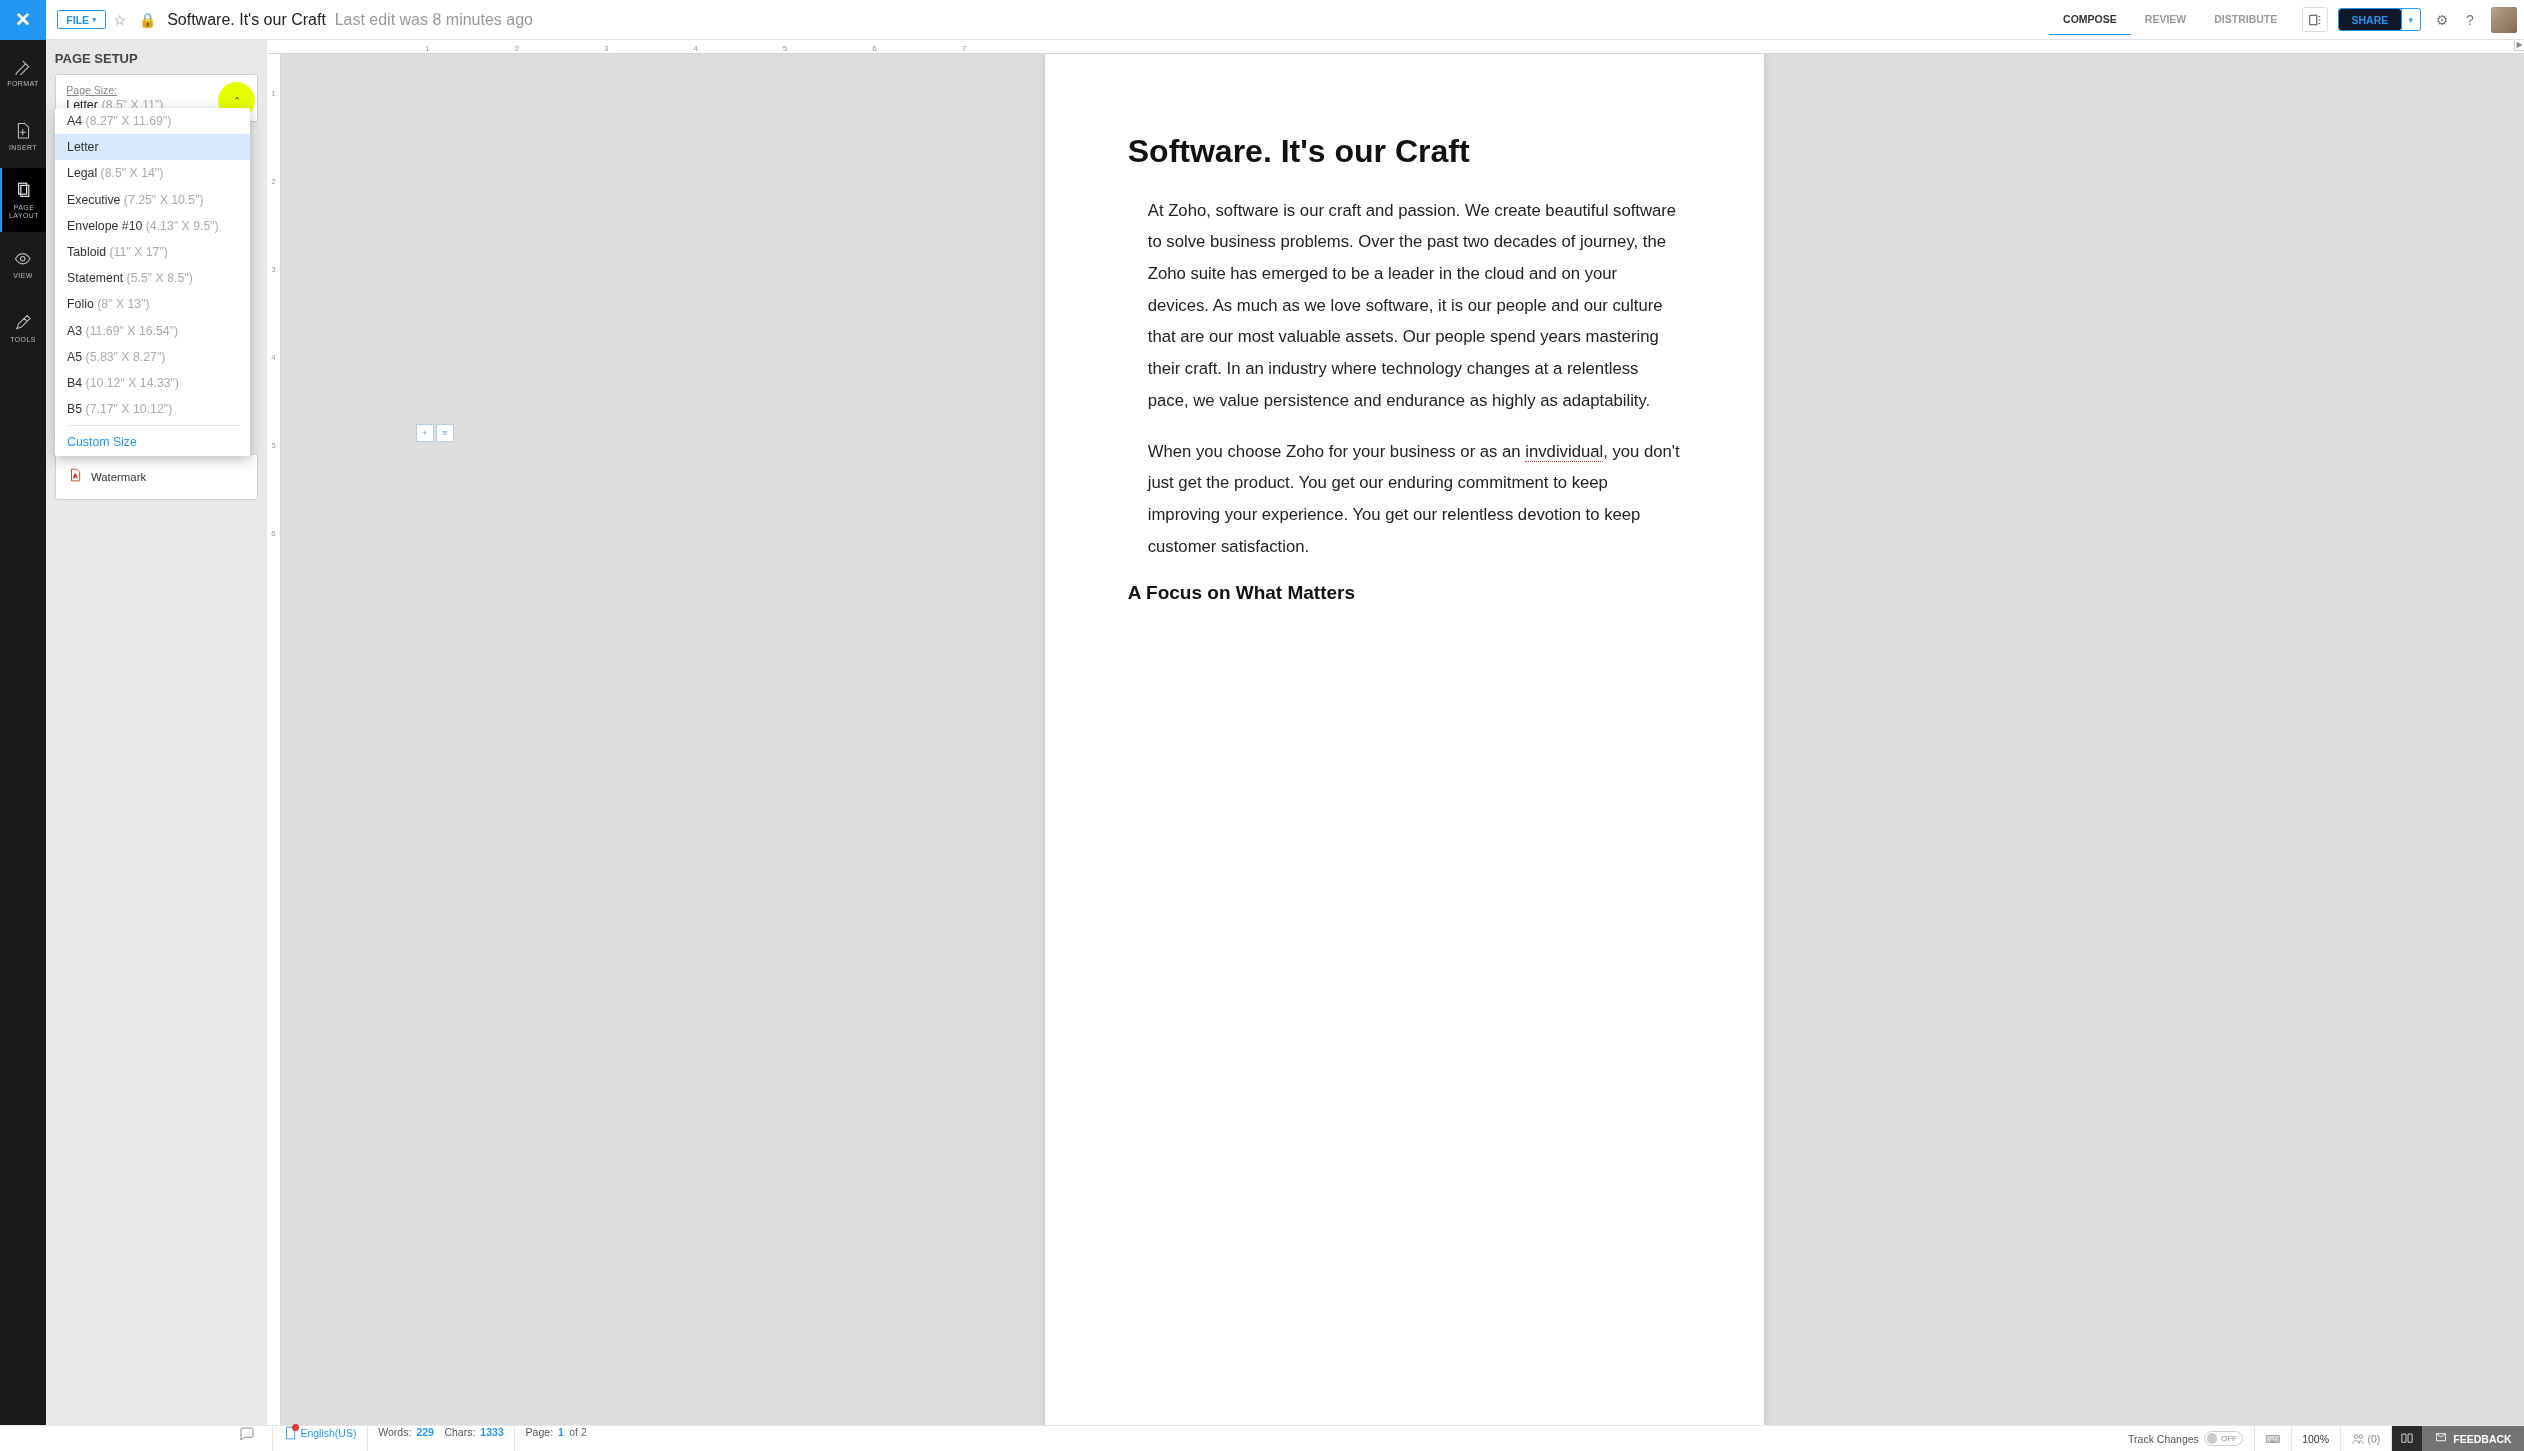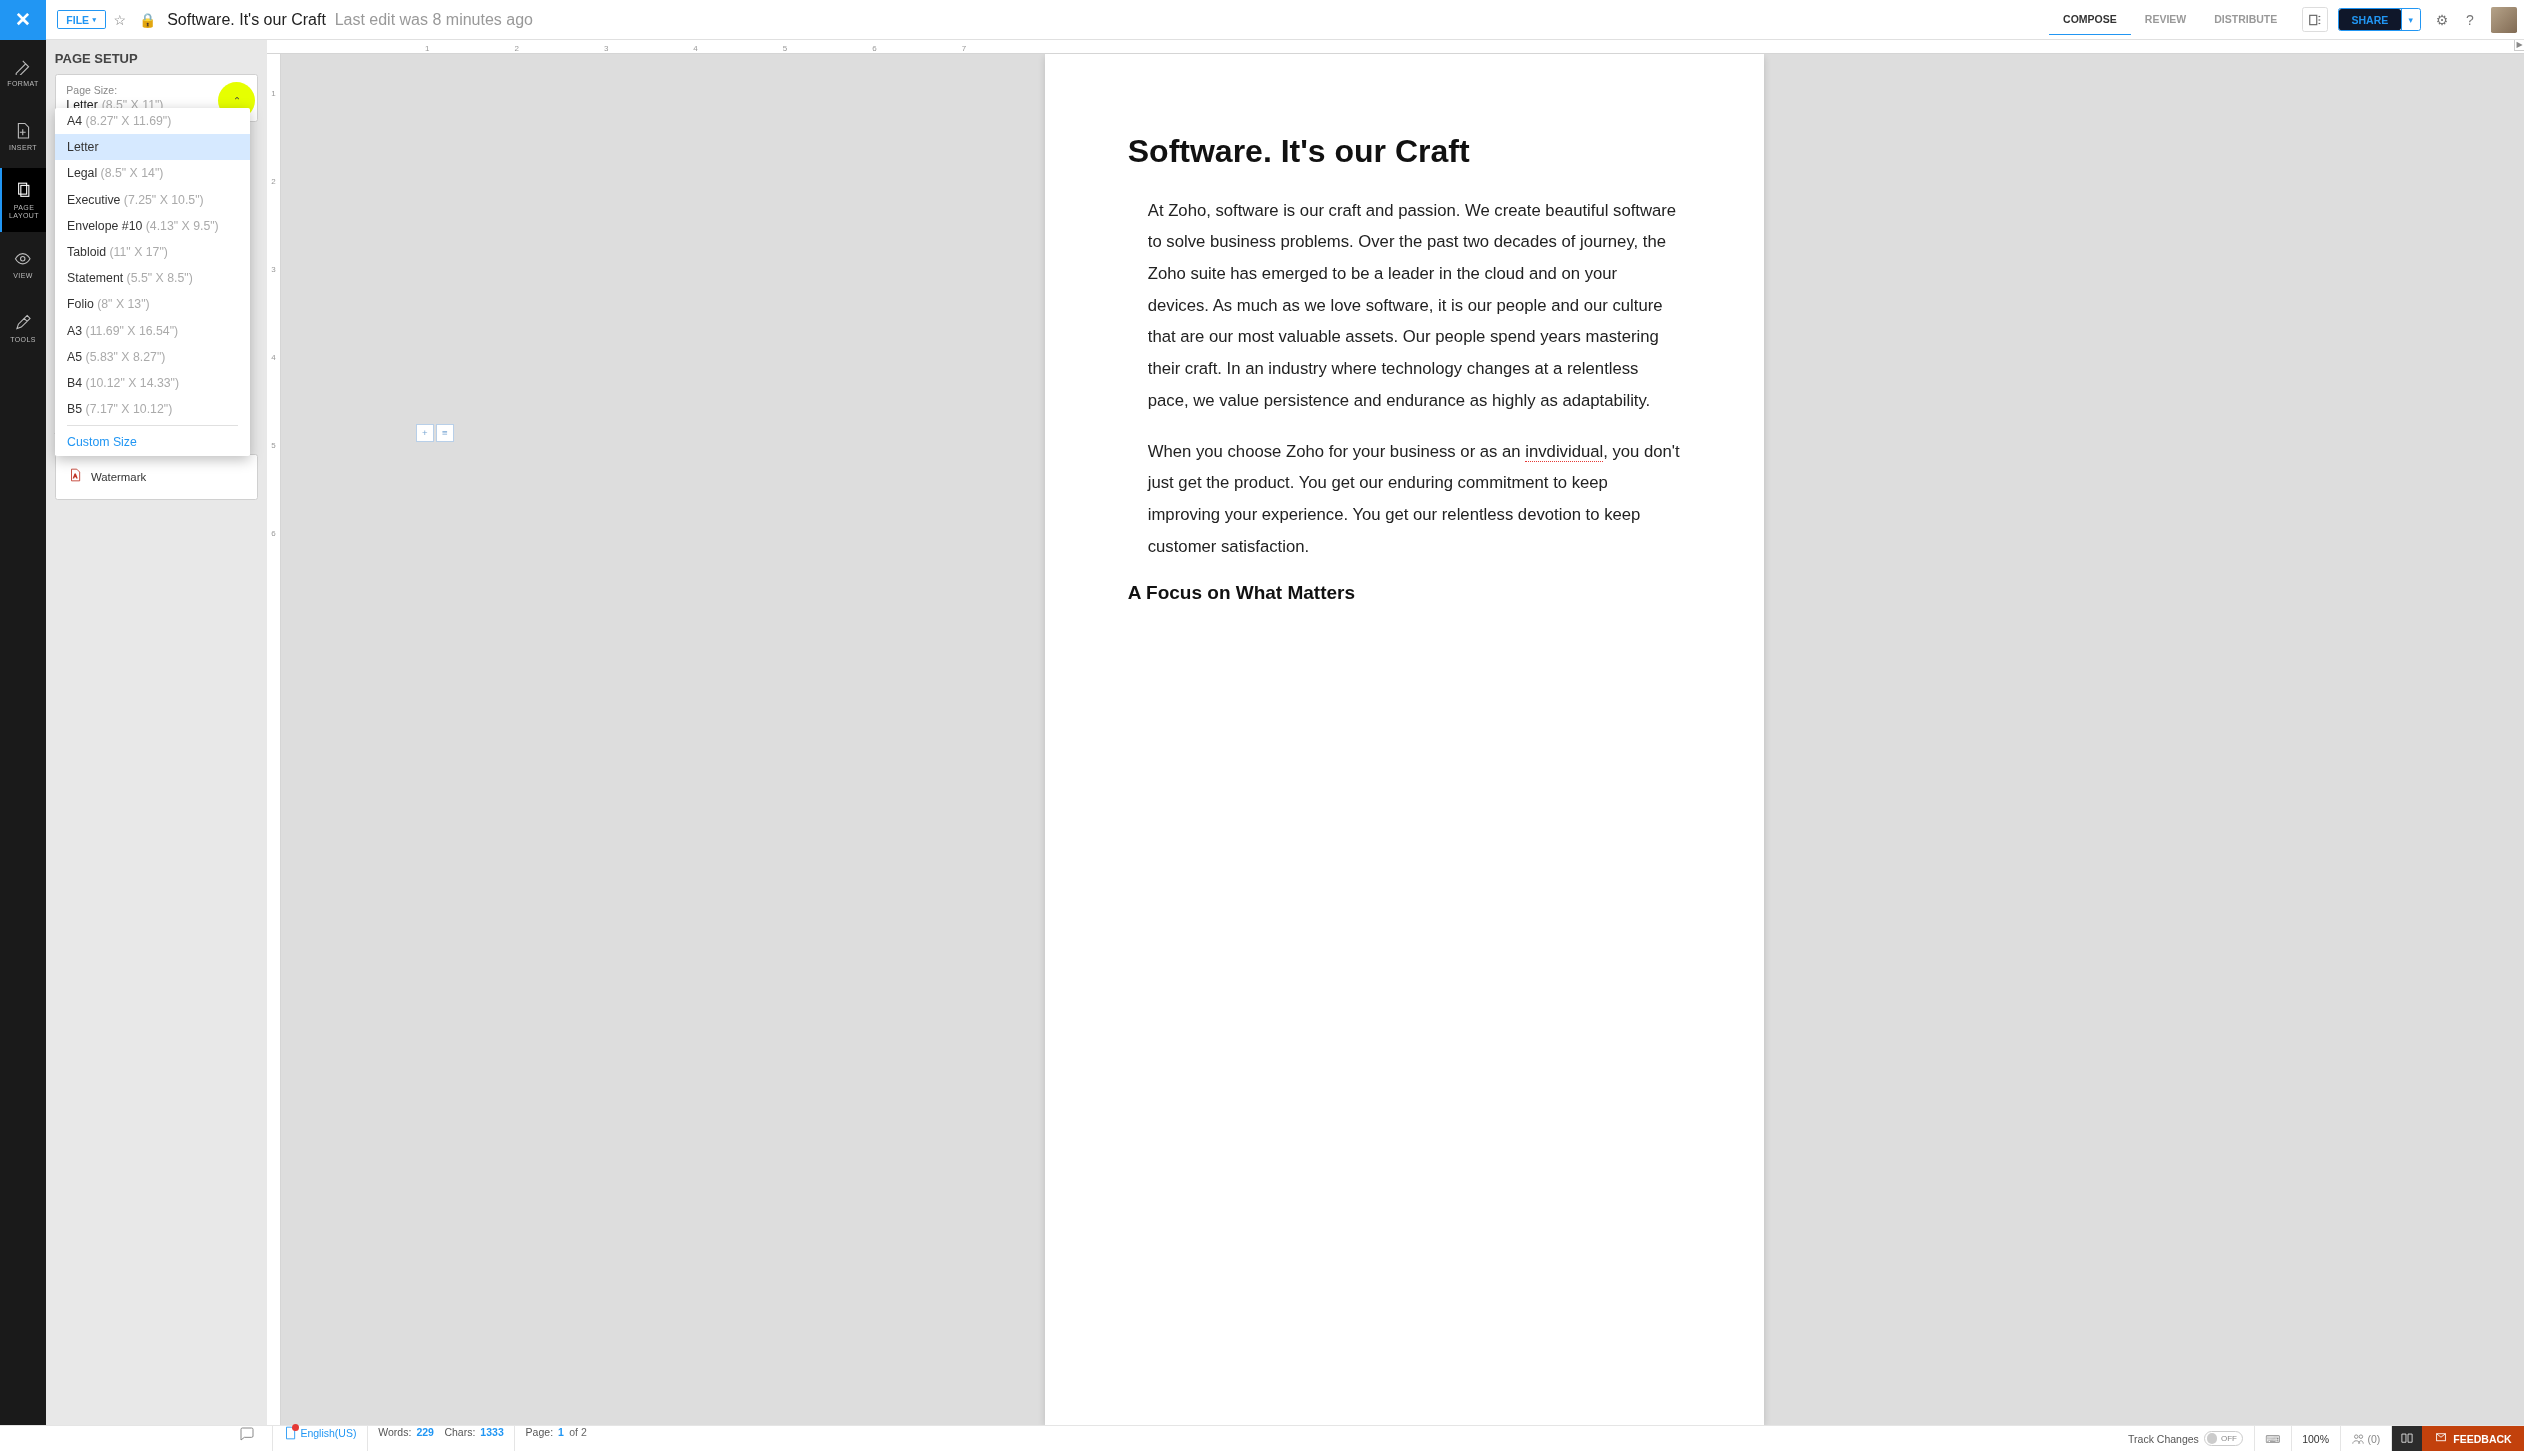--- a/index.html
+++ b/index.html
@@ -19,21 +19,21 @@
 .avatar { width: 26px; height: 26px; border-radius: 1.8px; background: linear-gradient(135deg, #b6a389, #816b54); margin-left: 7px; }
 .main-area { flex: 1; display: flex; overflow: hidden; }
 .left-rail { width: 46px; background: #1a1a1a; display: flex; flex-direction: column; }
 .rail-item { height: 64px; display: flex; flex-direction: column; align-items: center; justify-content: center; gap: 4.4px; color: #bbb; cursor: pointer; }
 .rail-item.active { background: #000; border-left: 2.6px solid #2196f3; }
 .rail-icon { width: 19px; height: 19px; display:flex; align-items:center; justify-content:center; }
 .rail-label { font-size: 7px; letter-spacing: 0.4px; }
 .side-panel { width: 221px; background: #e8e8e8; padding: 10.5px 8.8px; overflow-y: auto; position: relative; }
 .panel-heading { font-size: 13px; font-weight: 700; color: #444; margin-bottom: 8.8px; }
 .panel-card { background: #fff; border: 0.9px solid #d0d0d0; border-radius: 2.6px; padding: 8.8px 10.5px; margin-bottom: 10.5px; position: relative; }
-.ps-label { font-size: 10.5px; color: #888; }
+.ps-label { font-size: 10.5px; color: #888; text-decoration: underline; }
 .ps-value { font-size: 12.3px; color: #222; }
 .ps-dims { color: #aaa; font-size: 12.3px; }
 .highlight-dot { position: absolute; right: 1.8px; top: 7px; width: 37px; height: 37px; border-radius: 50%; background: #e6ff00; display:flex;align-items:center;justify-content:center; }
 .dropdown { position: absolute; left: 8.8px; top: 68px; width: 195px; background: #fff; box-shadow: 0 3.5px 12.3px rgba(0,0,0,0.25); z-index: 100; border-radius: 1.8px; overflow:hidden;}
 .dd-item { padding: 6.1px 12.3px; font-size: 12.3px; color: #333; cursor: pointer; }
 .dd-item.selected { background: #d6e9ff; }
 .dd-item .dims { color: #aaa; }
 .dd-divider { height: 0.9px; background: #e0e0e0; margin: 2.6px 12.3px; }
 .dd-custom { padding: 7px 12.3px; font-size: 12.3px; color: #2196f3; cursor: pointer; }
 .doc-area { flex: 1; display: flex; flex-direction: column; background: #ddd; overflow: hidden; position: relative; }
@@ -43,21 +43,21 @@
 .page { width: 719px; background: #fff; box-shadow: 0 1.8px 7px rgba(0,0,0,0.15); margin-left: 17.5px; padding: 79px 83px; min-height: 929px; }
 .page h1 { font-size: 32px; font-weight: 800; color: #111; margin-bottom: 24.5px; }
 .page p { font-size: 16.7px; line-height: 1.9; color: #222; margin-bottom: 19px; margin-left: 20px; }
 .page h2 { font-size: 19px; font-weight: 800; color: #111; margin-bottom: 10.5px; margin-top: 16px; }
 .spell-err { border-bottom: 1.8px dotted #e53935; }
 .status-bar { height: 26px; background: #fff; border-top: 0.9px solid #e5e5e5; display: flex; align-items: flex-start; font-size: 10.5px; color: #555; padding-left: 233px; }
 .sb-sep { width: 0.9px; height: 26px; background: #e5e5e5; margin: 0 10.5px; }
 .sb-label { color: #555; }
 .sb-val { color: #2196f3; font-weight: 700; margin-left: 5px; }
 .sb-right { margin-left: auto; display:flex; align-items:center; height:100%;}
-.feedback-btn { background: #c2410c; color: #fff; height: 100%; padding: 0 12.3px; display: flex; align-items: center; gap: 5.3px; font-size: 10.5px; font-weight: 600; cursor: pointer; }
+.feedback-btn { background: #737373; color: #fff; height: 100%; padding: 0 12.3px; display: flex; align-items: center; gap: 5.3px; font-size: 10.5px; font-weight: 600; cursor: pointer; }
 .dark-sq { background:#2b2b2b; color:#fff; height:100%; width:30px; display:flex;align-items:center;justify-content:center; cursor:pointer;}
 .toggle { display:inline-flex; align-items:center; border:0.9px solid #ccc; border-radius:8.8px; padding:0.9px 1.8px; margin-left:5.3px; font-size:8px;}
 .toggle-knob { width:10.5px;height:10.5px;border-radius:50%;background:#ccc; }
 .toggle-lbl { padding: 0 3.5px; color:#888;}
 .lang-strike { display:flex;align-items:center;gap:3.5px; color:#2196f3; cursor:pointer;}
 .lang-icon-box { position:relative; display:inline-flex;}
 .red-dot { position:absolute;top:-1.8px;right:-1.8px;width:7px;height:7px;border-radius:50%;background:#e53935;}
 .watermark-row {display:flex;align-items:center;gap:8.8px; padding:3.5px 1.8px; cursor:pointer;}
 .comment-bubble{ width:28px;display:flex;justify-content:center;color:#888;}
 .share-wrap{display:flex;align-items:center;border:0.9px solid #2196f3;border-radius:2.6px;margin:0 7px;}

